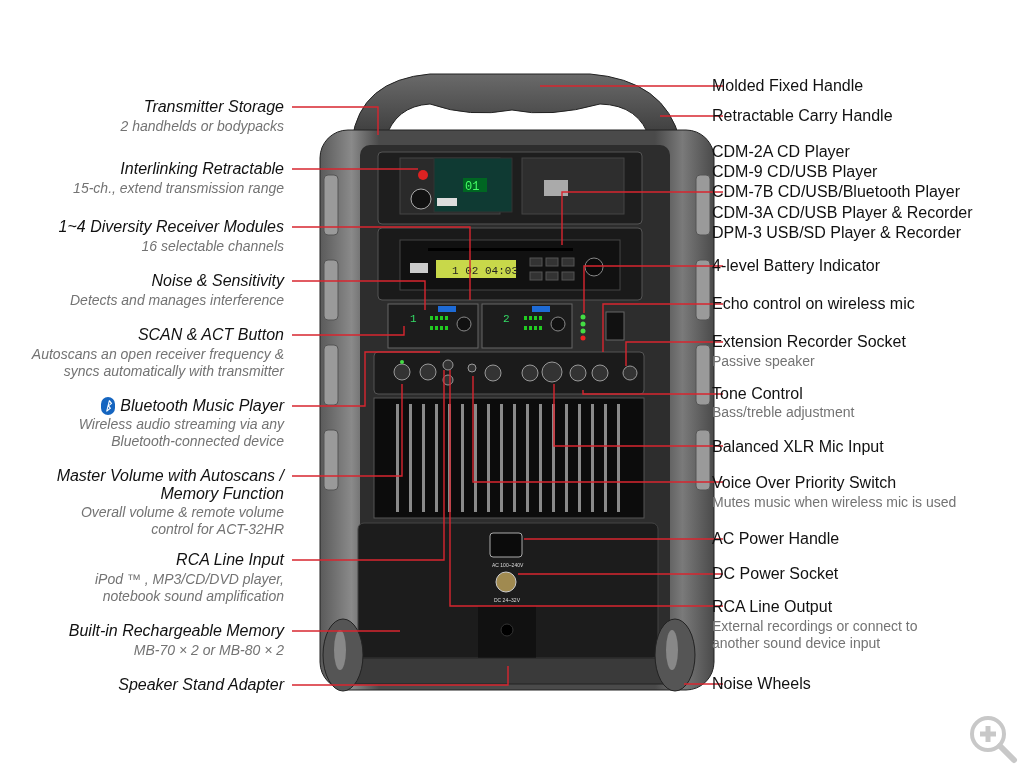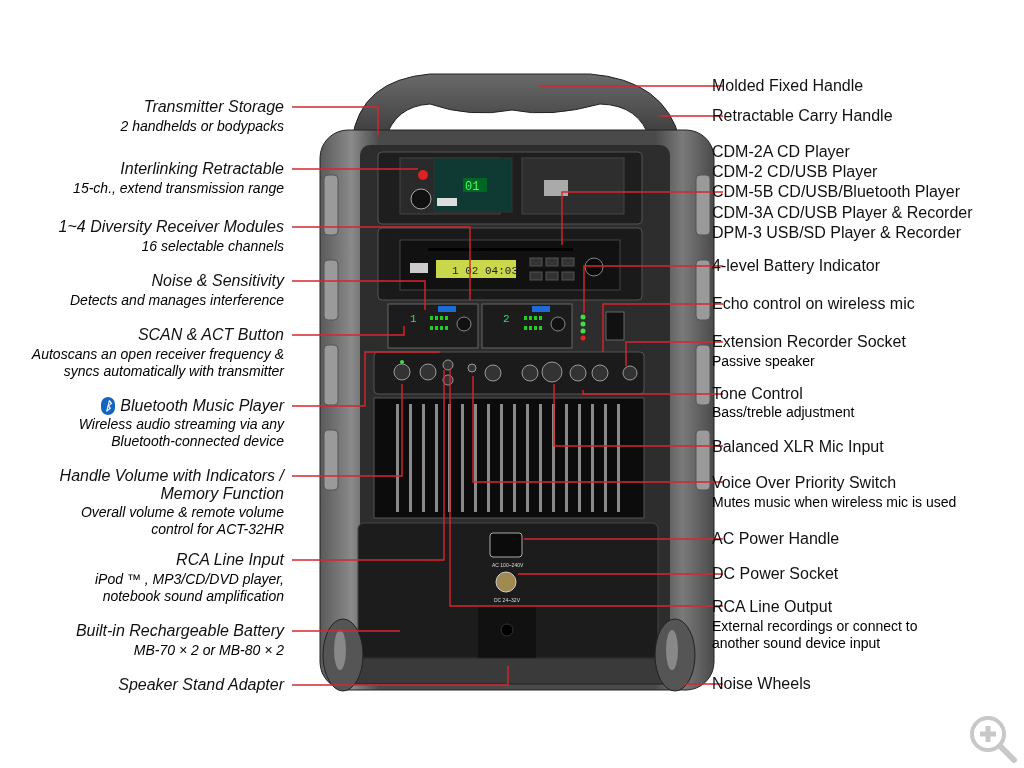--- a/index.html
+++ b/index.html
@@ -1,19 +1,19 @@
 <!DOCTYPE html>
 <html><head>
 <meta charset="utf-8">
 <style>
   html, body { margin: 0; padding: 0; background: #ffffff; }
   body { width: 1024px; height: 768px; position: relative; overflow: hidden;
          font-family: "Liberation Sans", sans-serif; }
   .lbl { position: absolute; font-size: 16px; color: #111; line-height: 18px; white-space: nowrap; }
-  .sub { position: absolute; font-size: 14px; color: #000000; line-height: 17px; white-space: nowrap; }
+  .sub { position: absolute; font-size: 14px; color: #737373; line-height: 17px; white-space: nowrap; }
   .left { text-align: right; right: 740px; font-style: italic; }
   .right { text-align: left; left: 712px; }
   .lines { position: absolute; left: 0; top: 0; width: 1024px; height: 768px; pointer-events: none; }
   svg.device { position: absolute; left: 0; top: 0; }
   .bt { display: inline-block; width: 14px; height: 18px; background: #1565c0; border-radius: 7px;
         color: #fff; font-size: 12px; text-align: center; line-height: 18px; margin-right: 5px;
         vertical-align: top; font-weight: bold; }
   .zoom-btn { position: absolute; left: 966px; top: 712px; width: 52px; height: 52px; cursor: pointer; }
 </style>
 </head>
@@ -210,40 +210,40 @@
 <div class="sub left" style="top:292px">Detects and manages interference</div>
 
 <div class="lbl left" style="top:326px">SCAN &amp; ACT Button</div>
 <div class="sub left" style="top:346px">Autoscans an open receiver frequency &amp;</div>
 <div class="sub left" style="top:363px">syncs automatically with transmitter</div>
 
 <div class="lbl left" style="top:397px"><span class="bt">ᛒ</span><span>Bluetooth Music Player</span></div>
 <div class="sub left" style="top:416px">Wireless audio streaming via any</div>
 <div class="sub left" style="top:433px">Bluetooth-connected device</div>
 
-<div class="lbl left" style="top:467px">Handle Volume with Indicators /</div>
+<div class="lbl left" style="top:467px">Master Volume with Autoscans /</div>
 <div class="lbl left" style="top:485px">Memory Function</div>
 <div class="sub left" style="top:504px">Overall volume &amp; remote volume</div>
 <div class="sub left" style="top:521px">control for ACT-32HR</div>
 
 <div class="lbl left" style="top:551px">RCA Line Input</div>
 <div class="sub left" style="top:571px">iPod ™ , MP3/CD/DVD player,</div>
 <div class="sub left" style="top:588px">notebook sound amplification</div>
 
-<div class="lbl left" style="top:622px">Built-in Rechargeable Battery</div>
+<div class="lbl left" style="top:622px">Built-in Rechargeable Memory</div>
 <div class="sub left" style="top:642px">MB-70 × 2 or MB-80 × 2</div>
 
 <div class="lbl left" style="top:676px">Speaker Stand Adapter</div>
 
 <div class="lbl right" style="top:77px">Molded Fixed Handle</div>
 <div class="lbl right" style="top:107px">Retractable Carry Handle</div>
 
 <div class="lbl right" style="top:143px">CDM-2A CD Player</div>
-<div class="lbl right" style="top:163px">CDM-2 CD/USB Player</div>
-<div class="lbl right" style="top:183px">CDM-5B CD/USB/Bluetooth Player</div>
+<div class="lbl right" style="top:163px">CDM-9 CD/USB Player</div>
+<div class="lbl right" style="top:183px">CDM-7B CD/USB/Bluetooth Player</div>
 <div class="lbl right" style="top:204px">CDM-3A CD/USB Player &amp; Recorder</div>
 <div class="lbl right" style="top:224px">DPM-3 USB/SD Player &amp; Recorder</div>
 
 <div class="lbl right" style="top:257px">4-level Battery Indicator</div>
 <div class="lbl right" style="top:295px">Echo control on wireless mic</div>
 
 <div class="lbl right" style="top:333px">Extension Recorder Socket</div>
 <div class="sub right" style="top:353px">Passive speaker</div>
 
 <div class="lbl right" style="top:385px">Tone Control</div>

